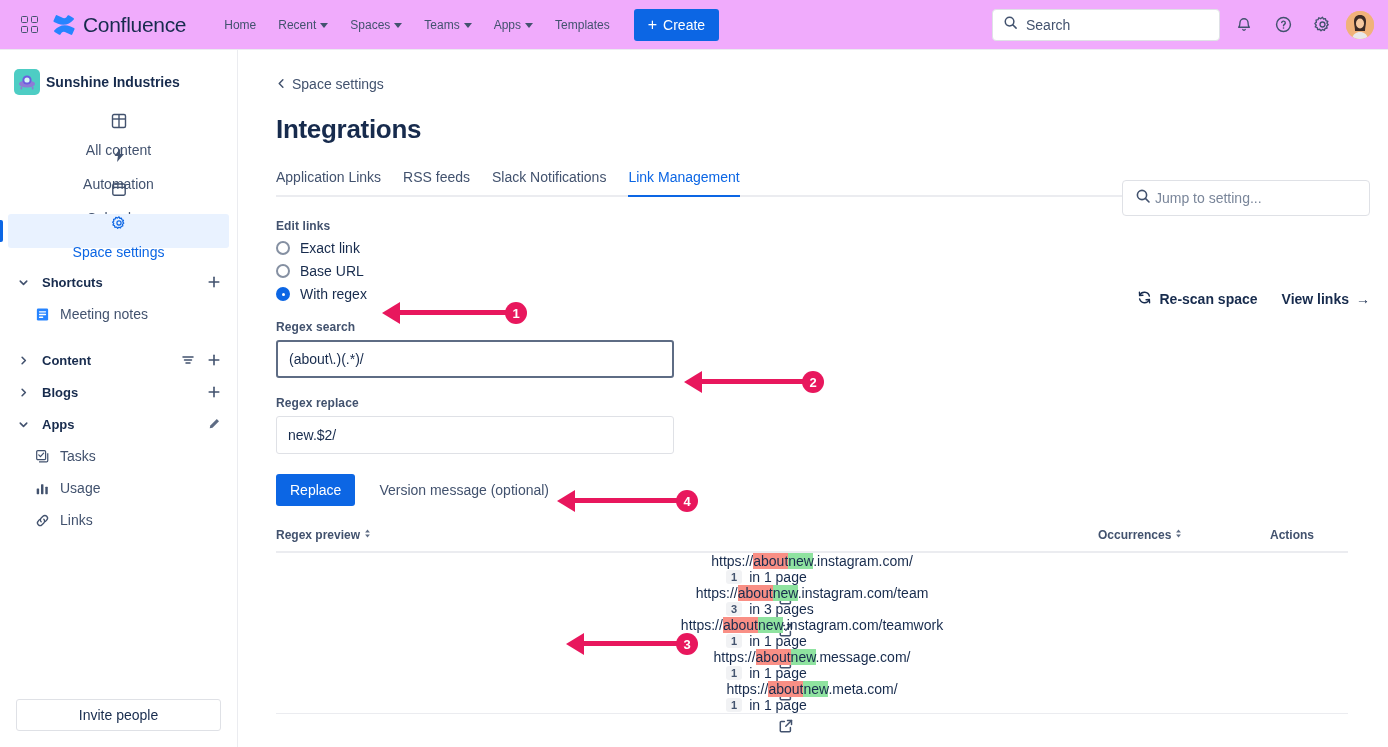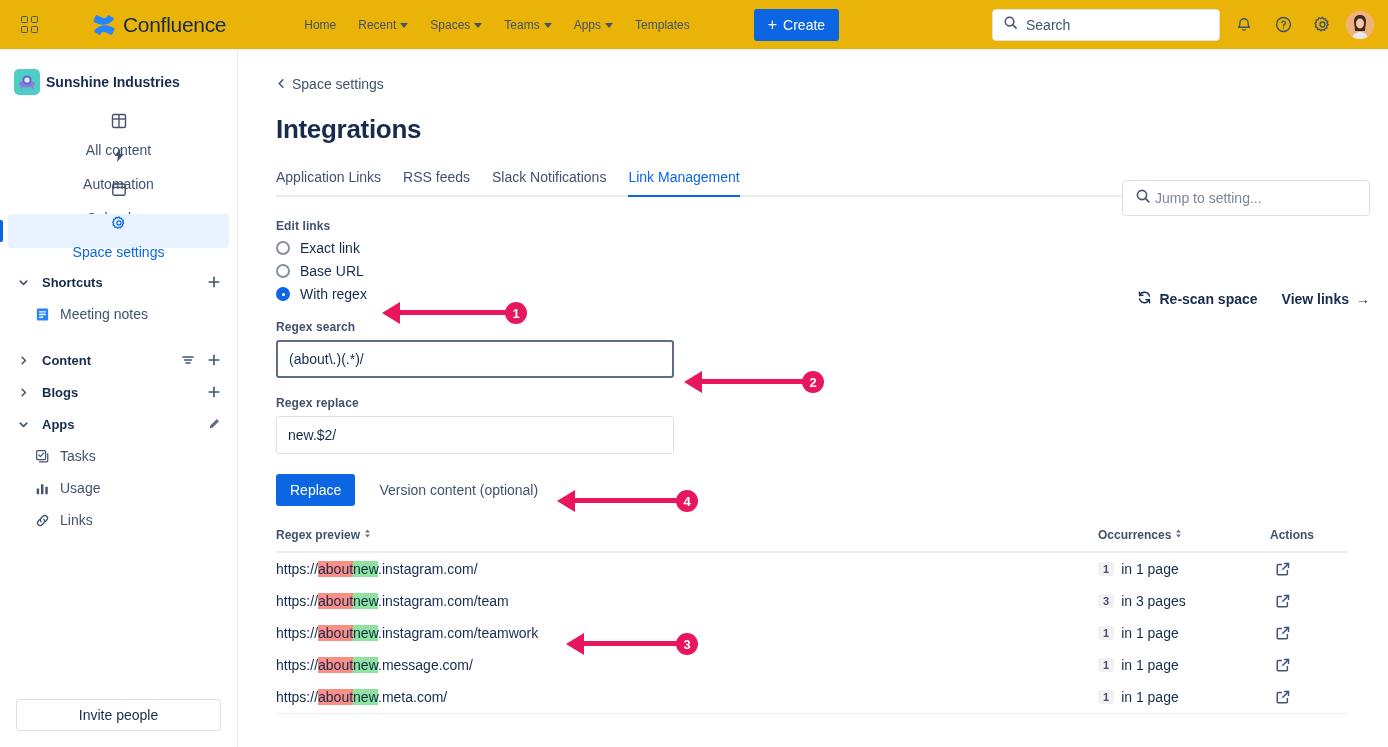--- a/index.html
+++ b/index.html
@@ -11,23 +11,22 @@
     overflow: hidden;
   }
 
   
   .topnav {
     height: 50px;
     display: flex;
     align-items: center;
     padding: 0 14px 0 18px;
     border-bottom: 1px solid #EBECF0;
-    background: #eab308;
+    background: #f0abfc;
     position: relative;
-    gap: 40px;
   }
   .app-switcher {
     width: 22px; height: 22px;
     display: grid;
     grid-template-columns: 7px 7px;
     grid-template-rows: 7px 7px;
     gap: 3px;
     align-content: center;
     justify-content: center;
     margin-right: 12px;
@@ -263,21 +262,21 @@
   .row-actions { width: 78px; display: flex; align-items: center; }
   .ext-btn {
     width: 26px; height: 26px; border-radius: 3px; cursor: pointer;
     display: flex; align-items: center; justify-content: center; color: #42526E;
   }
 
   
   .tbl-rows .tbl-row { height: 32px; }
   .tbl-rows .tbl-row:nth-child(n) { border-bottom: none; }
   .tbl-rows { border-bottom: 1px solid #EBECF0; }
-  .tbl-rows .tbl-row { padding: 0; }
+  .tbl-rows .tbl-row { padding: 0; flex-direction: column; }
 
   
   .anno { position: absolute; pointer-events: none; z-index: 50; }
   .anno-line { position: absolute; height: 5px; background: #E8175D; }
   .anno-head {
     position: absolute; width: 0; height: 0;
     border-top: 11px solid transparent;
     border-bottom: 11px solid transparent;
     border-right: 18px solid #E8175D;
   }
@@ -634,21 +633,21 @@
       <input class="txt-input focused" value="(about\.)(.*)/" style="">
     </div>
 
     <div class="form-group">
       <div class="field-label">Regex replace</div>
       <input class="txt-input" value="new.$2/" style="">
     </div>
 
     <div class="action-row">
       <button class="replace-btn">Replace</button>
-      <span class="version-msg">Version content (optional)</span>
+      <span class="version-msg">Version message (optional)</span>
     </div>
 
     <div class="tbl">
       <div class="tbl-head">
         <div class="col-preview">
           <span>Regex preview</span>
           <span>
             <svg width="11" height="11" viewBox="0 0 12 12" fill="#5E6C84">
                 <polygon points="6,1.6 8.6,5 3.4,5"></polygon>
                 <polygon points="6,10.4 3.4,7 8.6,7"></polygon>

